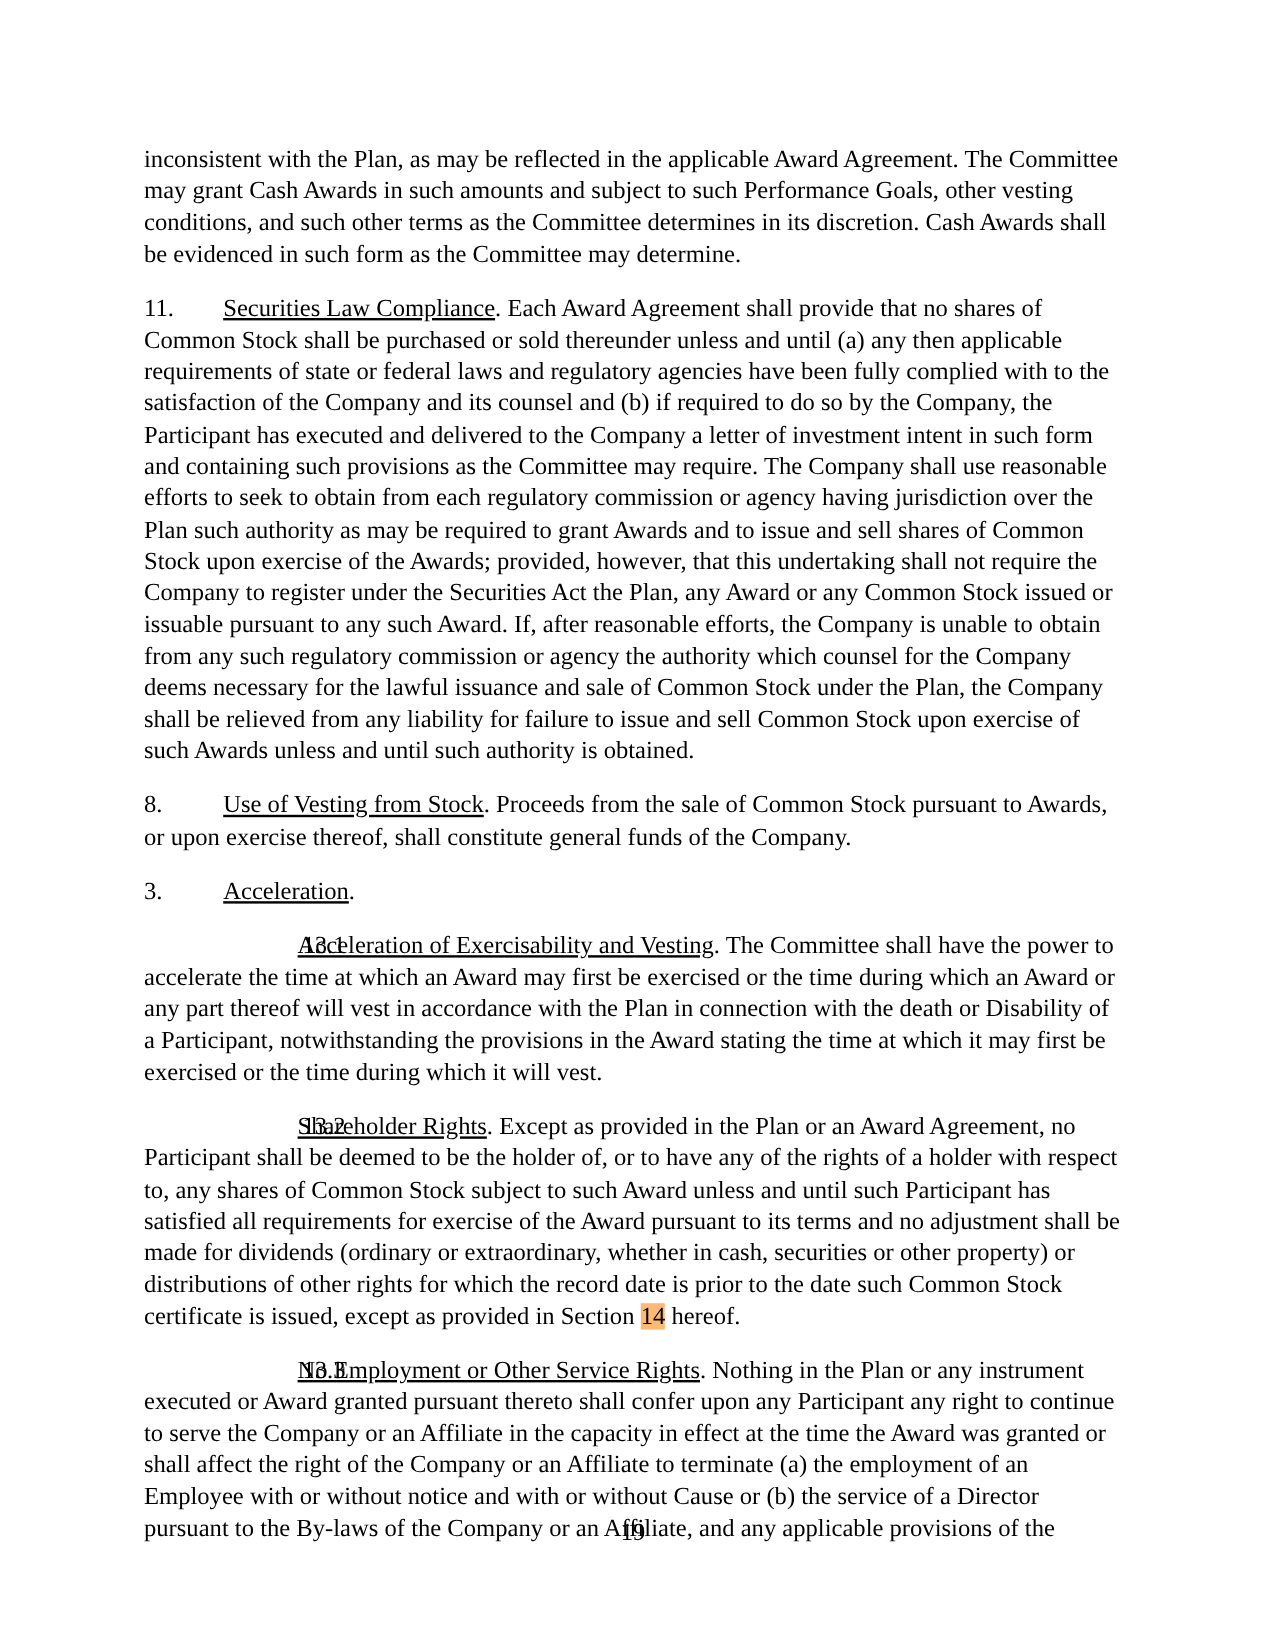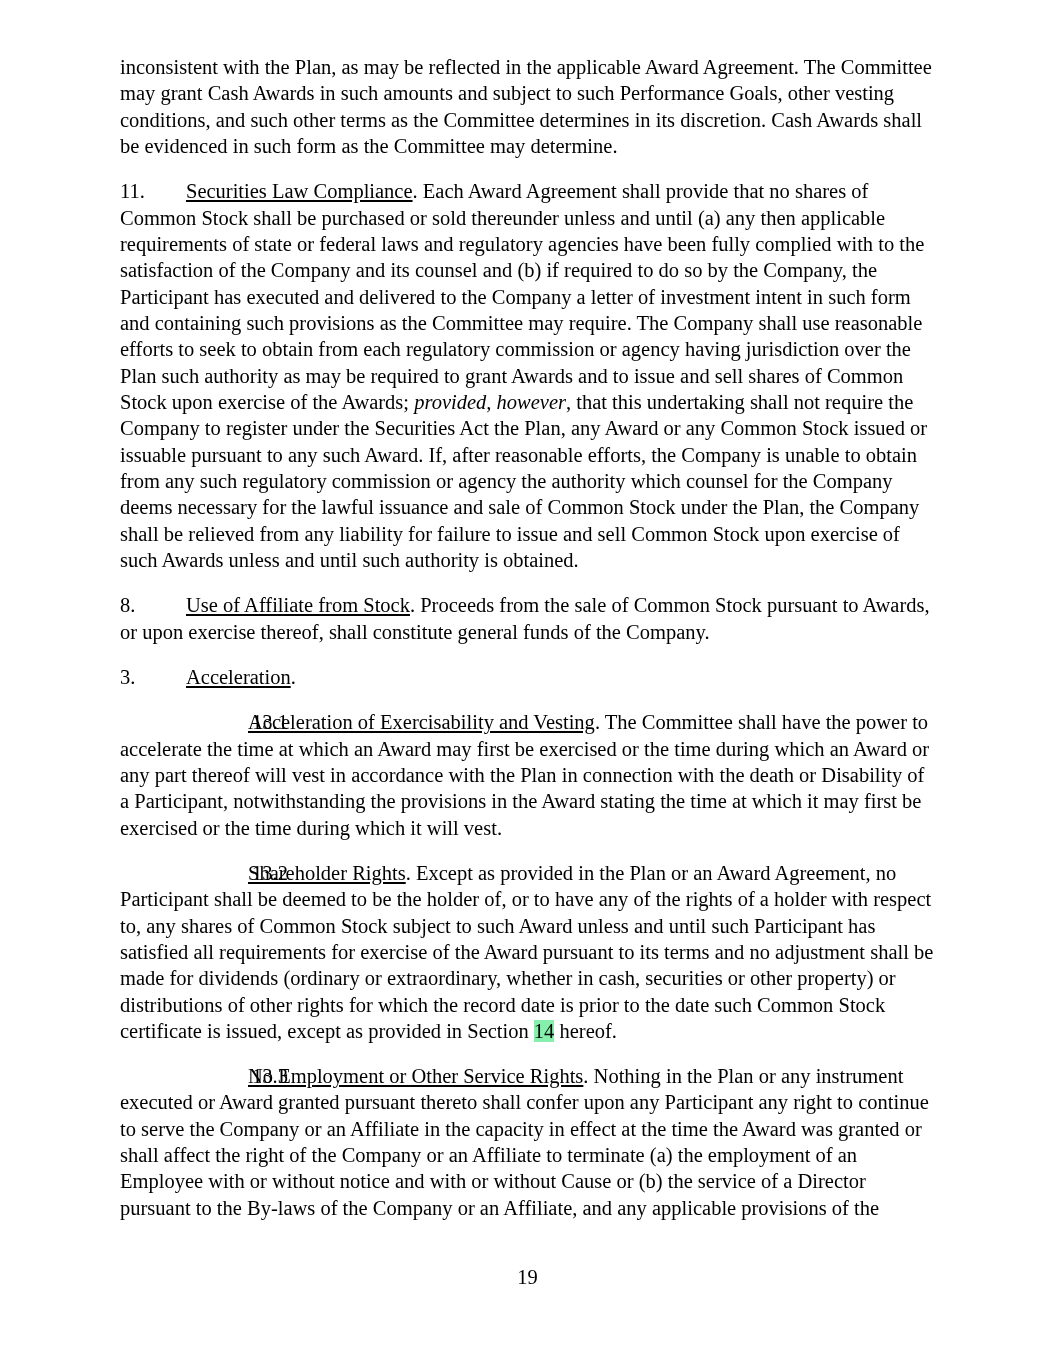--- a/index.html
+++ b/index.html
@@ -10,21 +10,21 @@
   body {
     font-family: "Liberation Serif", "DejaVu Serif", serif;
     color: #000000;
   }
   .page {
     position: relative;
     width: 1055px;
     height: 1365px;
     background: #ffffff;
     box-sizing: border-box;
-    padding: 54px 120px 0 120px;
+    padding: 120px 120px 0 120px;
     overflow: hidden;
   }
   .doc-body {
     font-size: 20.5px;
     line-height: 1.285;
     text-align: left;
   }
   p {
     margin: 0 0 0 0;
   }
@@ -38,33 +38,32 @@
     
   }
   .sub-indent {
     text-indent: 66px;
   }
   .u {
     text-decoration: underline;
     font-family: Liberation Serif, serif;
   }
   .i {
-    font-style: italic;
   }
   .num {
     display: inline-block;
     width: 66px;
   }
   .subnum {
     display: inline-block;
     width: 62px;
     font-family: Liberation Serif, serif;
   }
   .xref-highlight {
-    background: #86efac;
+    background: #fdba74;
     font-family: Liberation Serif, serif;
   }
   .page-number {
     position: absolute;
     left: 0;
     right: 0;
     bottom: 76px;
     text-align: center;
     font-size: 20.5px;
   }
@@ -77,21 +76,21 @@
 
     <p class="para">
       <span>inconsistent with the Plan, as may be reflected in the applicable Award Agreement. The Committee may grant Cash Awards in such amounts and subject to such Performance Goals, other vesting conditions, and such other terms as the Committee determines in its discretion. Cash Awards shall be evidenced in such form as the Committee may determine.</span>
     </p>
 
     <p class="para indent-num">
       <span class="num">11.</span><span class="u">Securities Law Compliance</span><span>. Each Award Agreement shall provide that no shares of Common Stock shall be purchased or sold thereunder unless and until (a) any then applicable requirements of state or federal laws and regulatory agencies have been fully complied with to the satisfaction of the Company and its counsel and (b) if required to do so by the Company, the Participant has executed and delivered to the Company a letter of investment intent in such form and containing such provisions as the Committee may require. The Company shall use reasonable efforts to seek to obtain from each regulatory commission or agency having jurisdiction over the Plan such authority as may be required to grant Awards and to issue and sell shares of Common Stock upon exercise of the Awards; </span><span class="i">provided, however</span><span>, that this undertaking shall not require the Company to register under the Securities Act the Plan, any Award or any Common Stock issued or issuable pursuant to any such Award. If, after reasonable efforts, the Company is unable to obtain from any such regulatory commission or agency the authority which counsel for the Company deems necessary for the lawful issuance and sale of Common Stock under the Plan, the Company shall be relieved from any liability for failure to issue and sell Common Stock upon exercise of such Awards unless and until such authority is obtained.</span>
     </p>
 
     <p class="para indent-num">
-      <span class="num">8.</span><span class="u">Use of Affiliate from Stock</span><span>. Proceeds from the sale of Common Stock pursuant to Awards, or upon exercise thereof, shall constitute general funds of the Company.</span>
+      <span class="num">8.</span><span class="u">Use of Vesting from Stock</span><span>. Proceeds from the sale of Common Stock pursuant to Awards, or upon exercise thereof, shall constitute general funds of the Company.</span>
     </p>
 
     <p class="para indent-num">
       <span class="num">3.</span><span class="u">Acceleration</span><span>.</span>
     </p>
 
     <p class="para sub-indent">
       <span class="subnum">13.1</span><span class="u">Acceleration of Exercisability and Vesting</span><span>. The Committee shall have the power to accelerate the time at which an Award may first be exercised or the time during which an Award or any part thereof will vest in accordance with the Plan in connection with the death or Disability of a Participant, notwithstanding the provisions in the Award stating the time at which it may first be exercised or the time during which it will vest.</span>
     </p>
 

